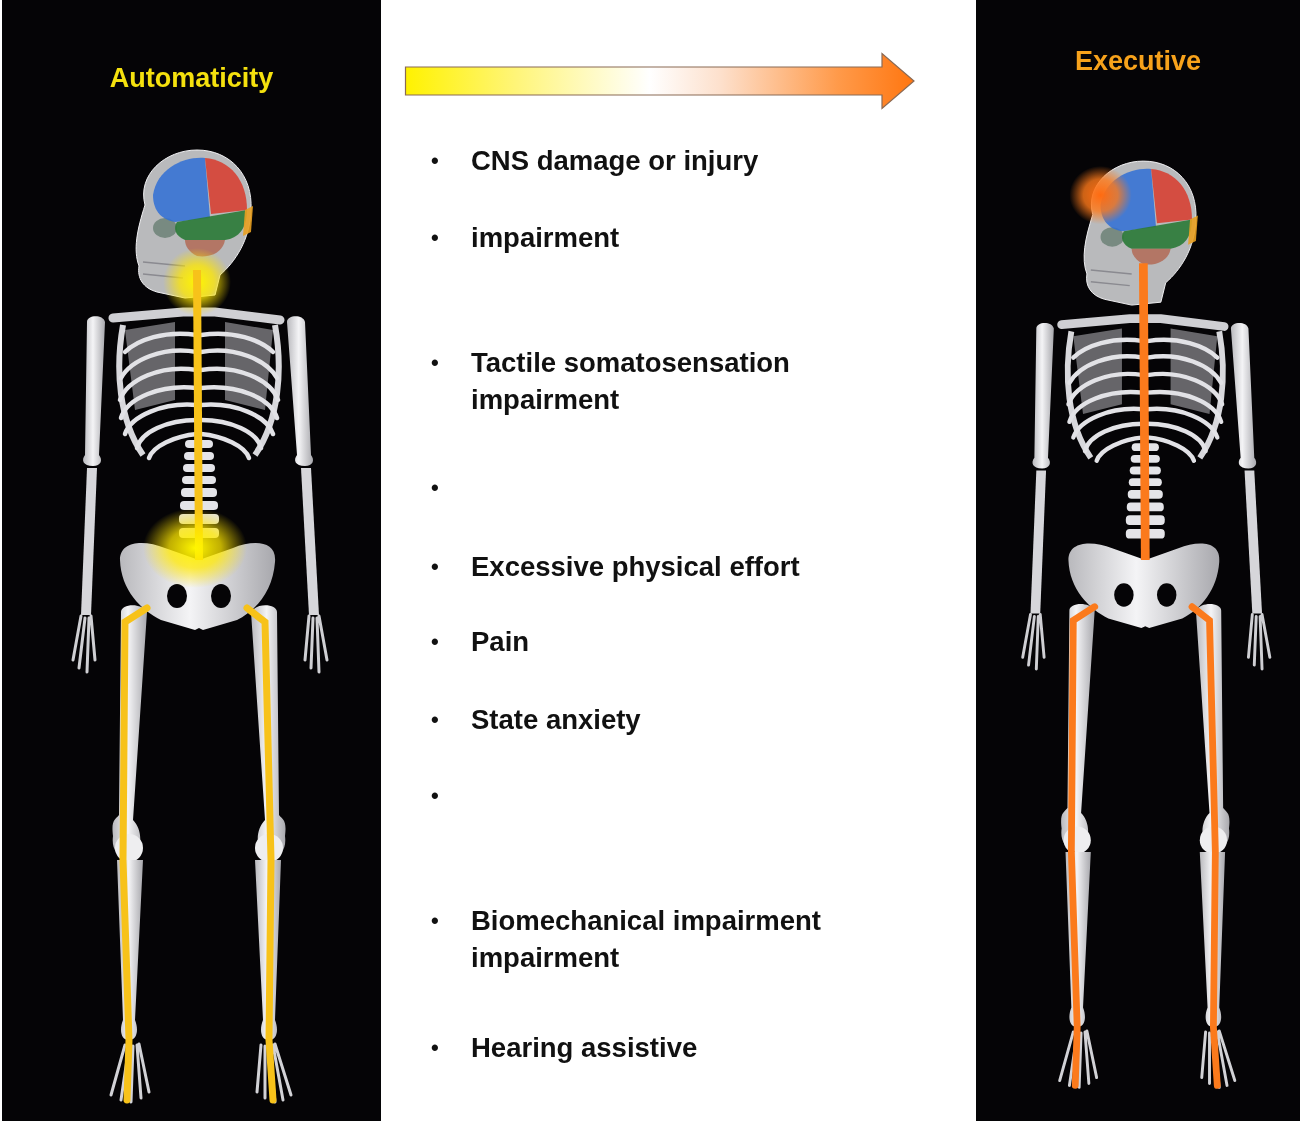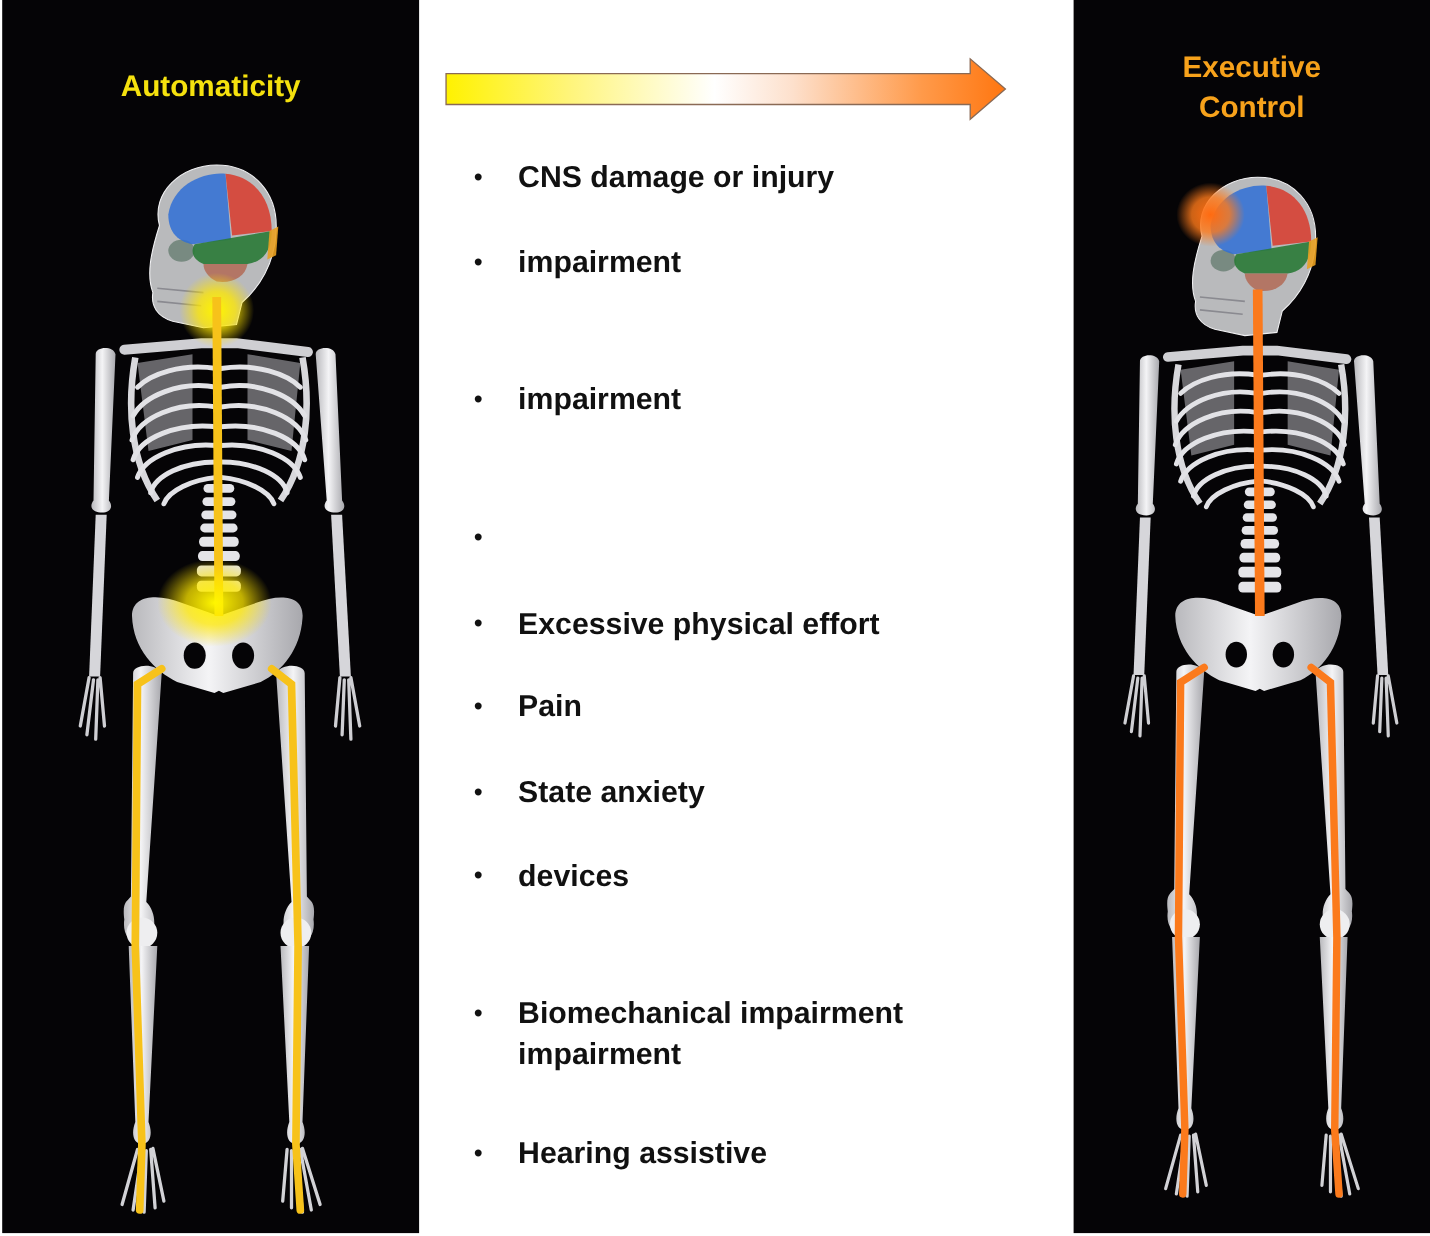--- a/index.html
+++ b/index.html
@@ -174,40 +174,40 @@
   <li class="factor" style="top:142px">
     <span class="bullet">•</span>
     <span>CNS damage or injury</span>
   </li>
   <li class="factor" style="top:219px">
     <span class="bullet">•</span>
     <span style="display:block">impairment</span>
   </li>
   <li class="factor" style="top:344px">
     <span class="bullet">•</span>
+    <span style="display:block">Tactile somatosensation</span>
     <span style="display:block">impairment</span>
   </li>
   <li class="factor" style="top:469px">
     <span class="bullet">•</span>
   </li>
   <li class="factor" style="top:548px">
     <span class="bullet">•</span>
     <span>Excessive physical effort</span>
   </li>
   <li class="factor" style="top:623px">
     <span class="bullet">•</span>
     <span>Pain</span>
   </li>
   <li class="factor" style="top:701px">
     <span class="bullet">•</span>
     <span>State anxiety</span>
   </li>
   <li class="factor" style="top:777px">
     <span class="bullet">•</span>
-    <span style="display:block">devices</span>
   </li>
   <li class="factor" style="top:902px">
     <span class="bullet">•</span>
     <span style="display:block">Biomechanical impairment</span>
     <span style="display:block">impairment</span>
   </li>
   <li class="factor" style="top:1029px">
     <span class="bullet">•</span>
     <span>Hearing assistive</span>
   </li>
@@ -221,15 +221,14 @@
 
     <path d="M172 255 L174 560" stroke="#fb7a1c" stroke-width="9" fill="none"></path>
 
     <g stroke="#fb7a1c" stroke-width="7" fill="none" stroke-linecap="round">
       <path d="M122 608 L100 622 L98 860 L104 1040 L102 1100"></path>
       <path d="M222 608 L240 622 L246 860 L244 1040 L248 1100"></path>
     </g>
   </svg>
   <div class="panel-title">
     <span>Executive</span>
-    <span>Control</span>
   </div>
 </section>
 
 </body></html>

